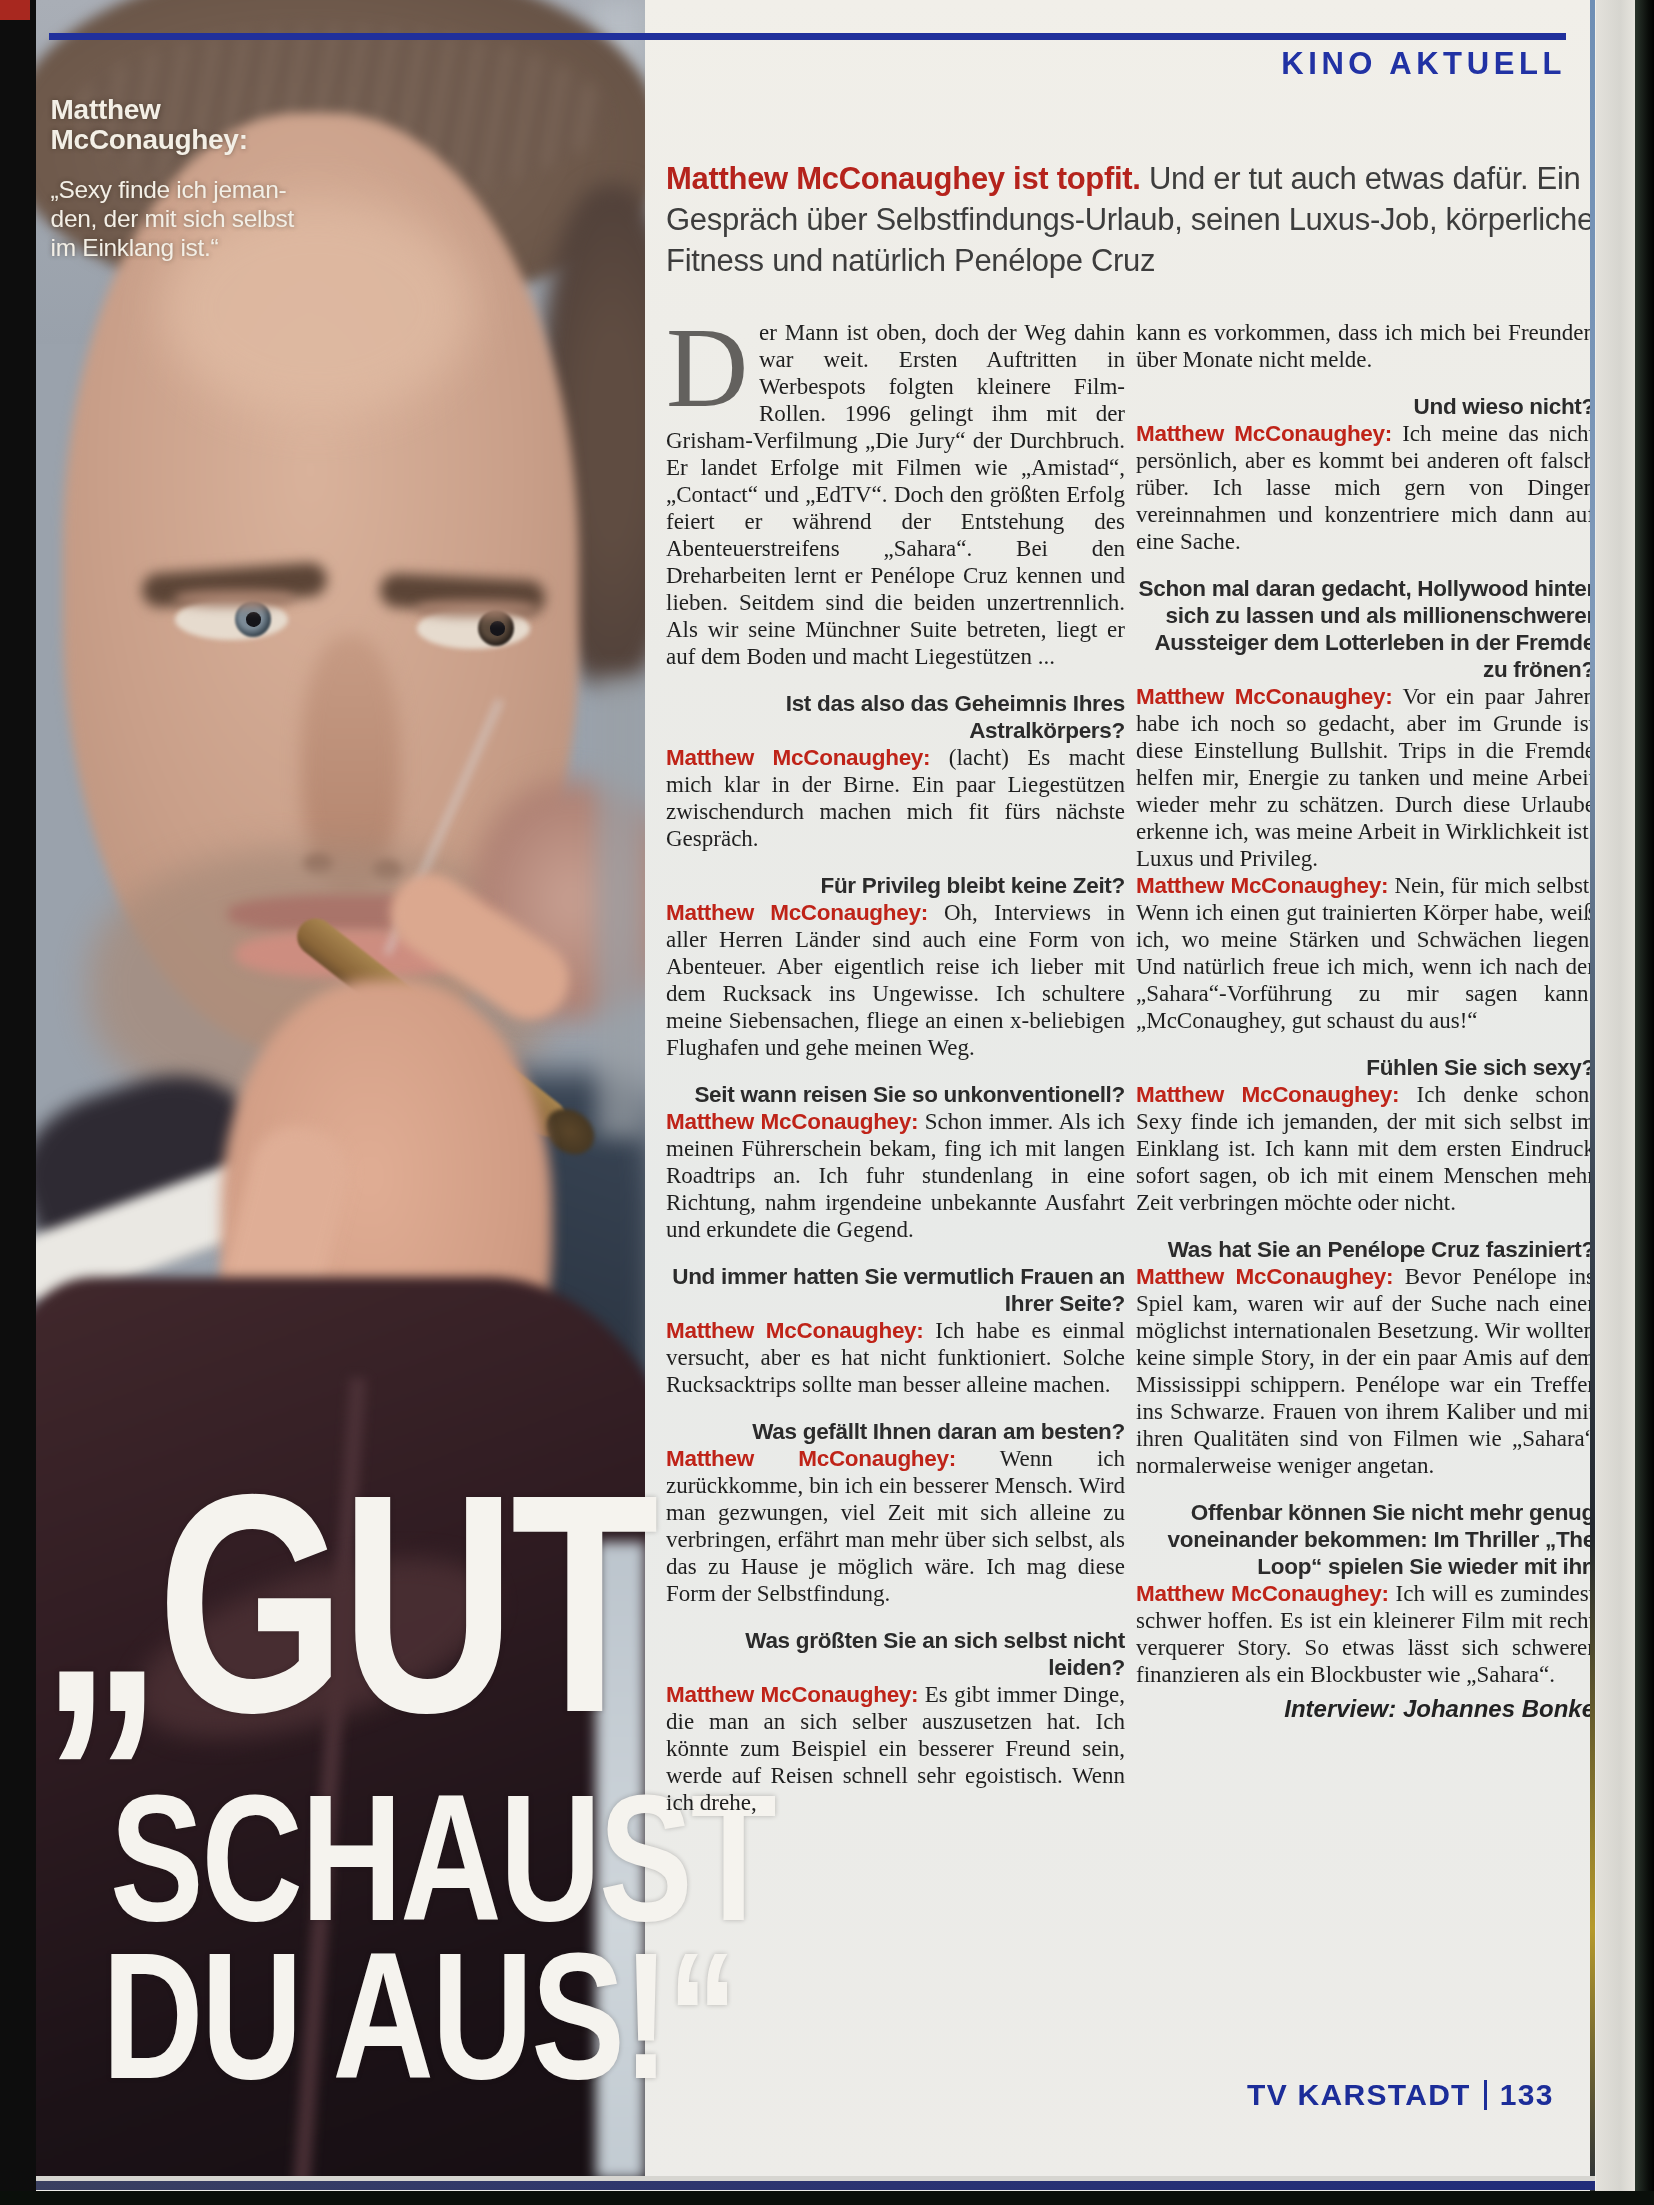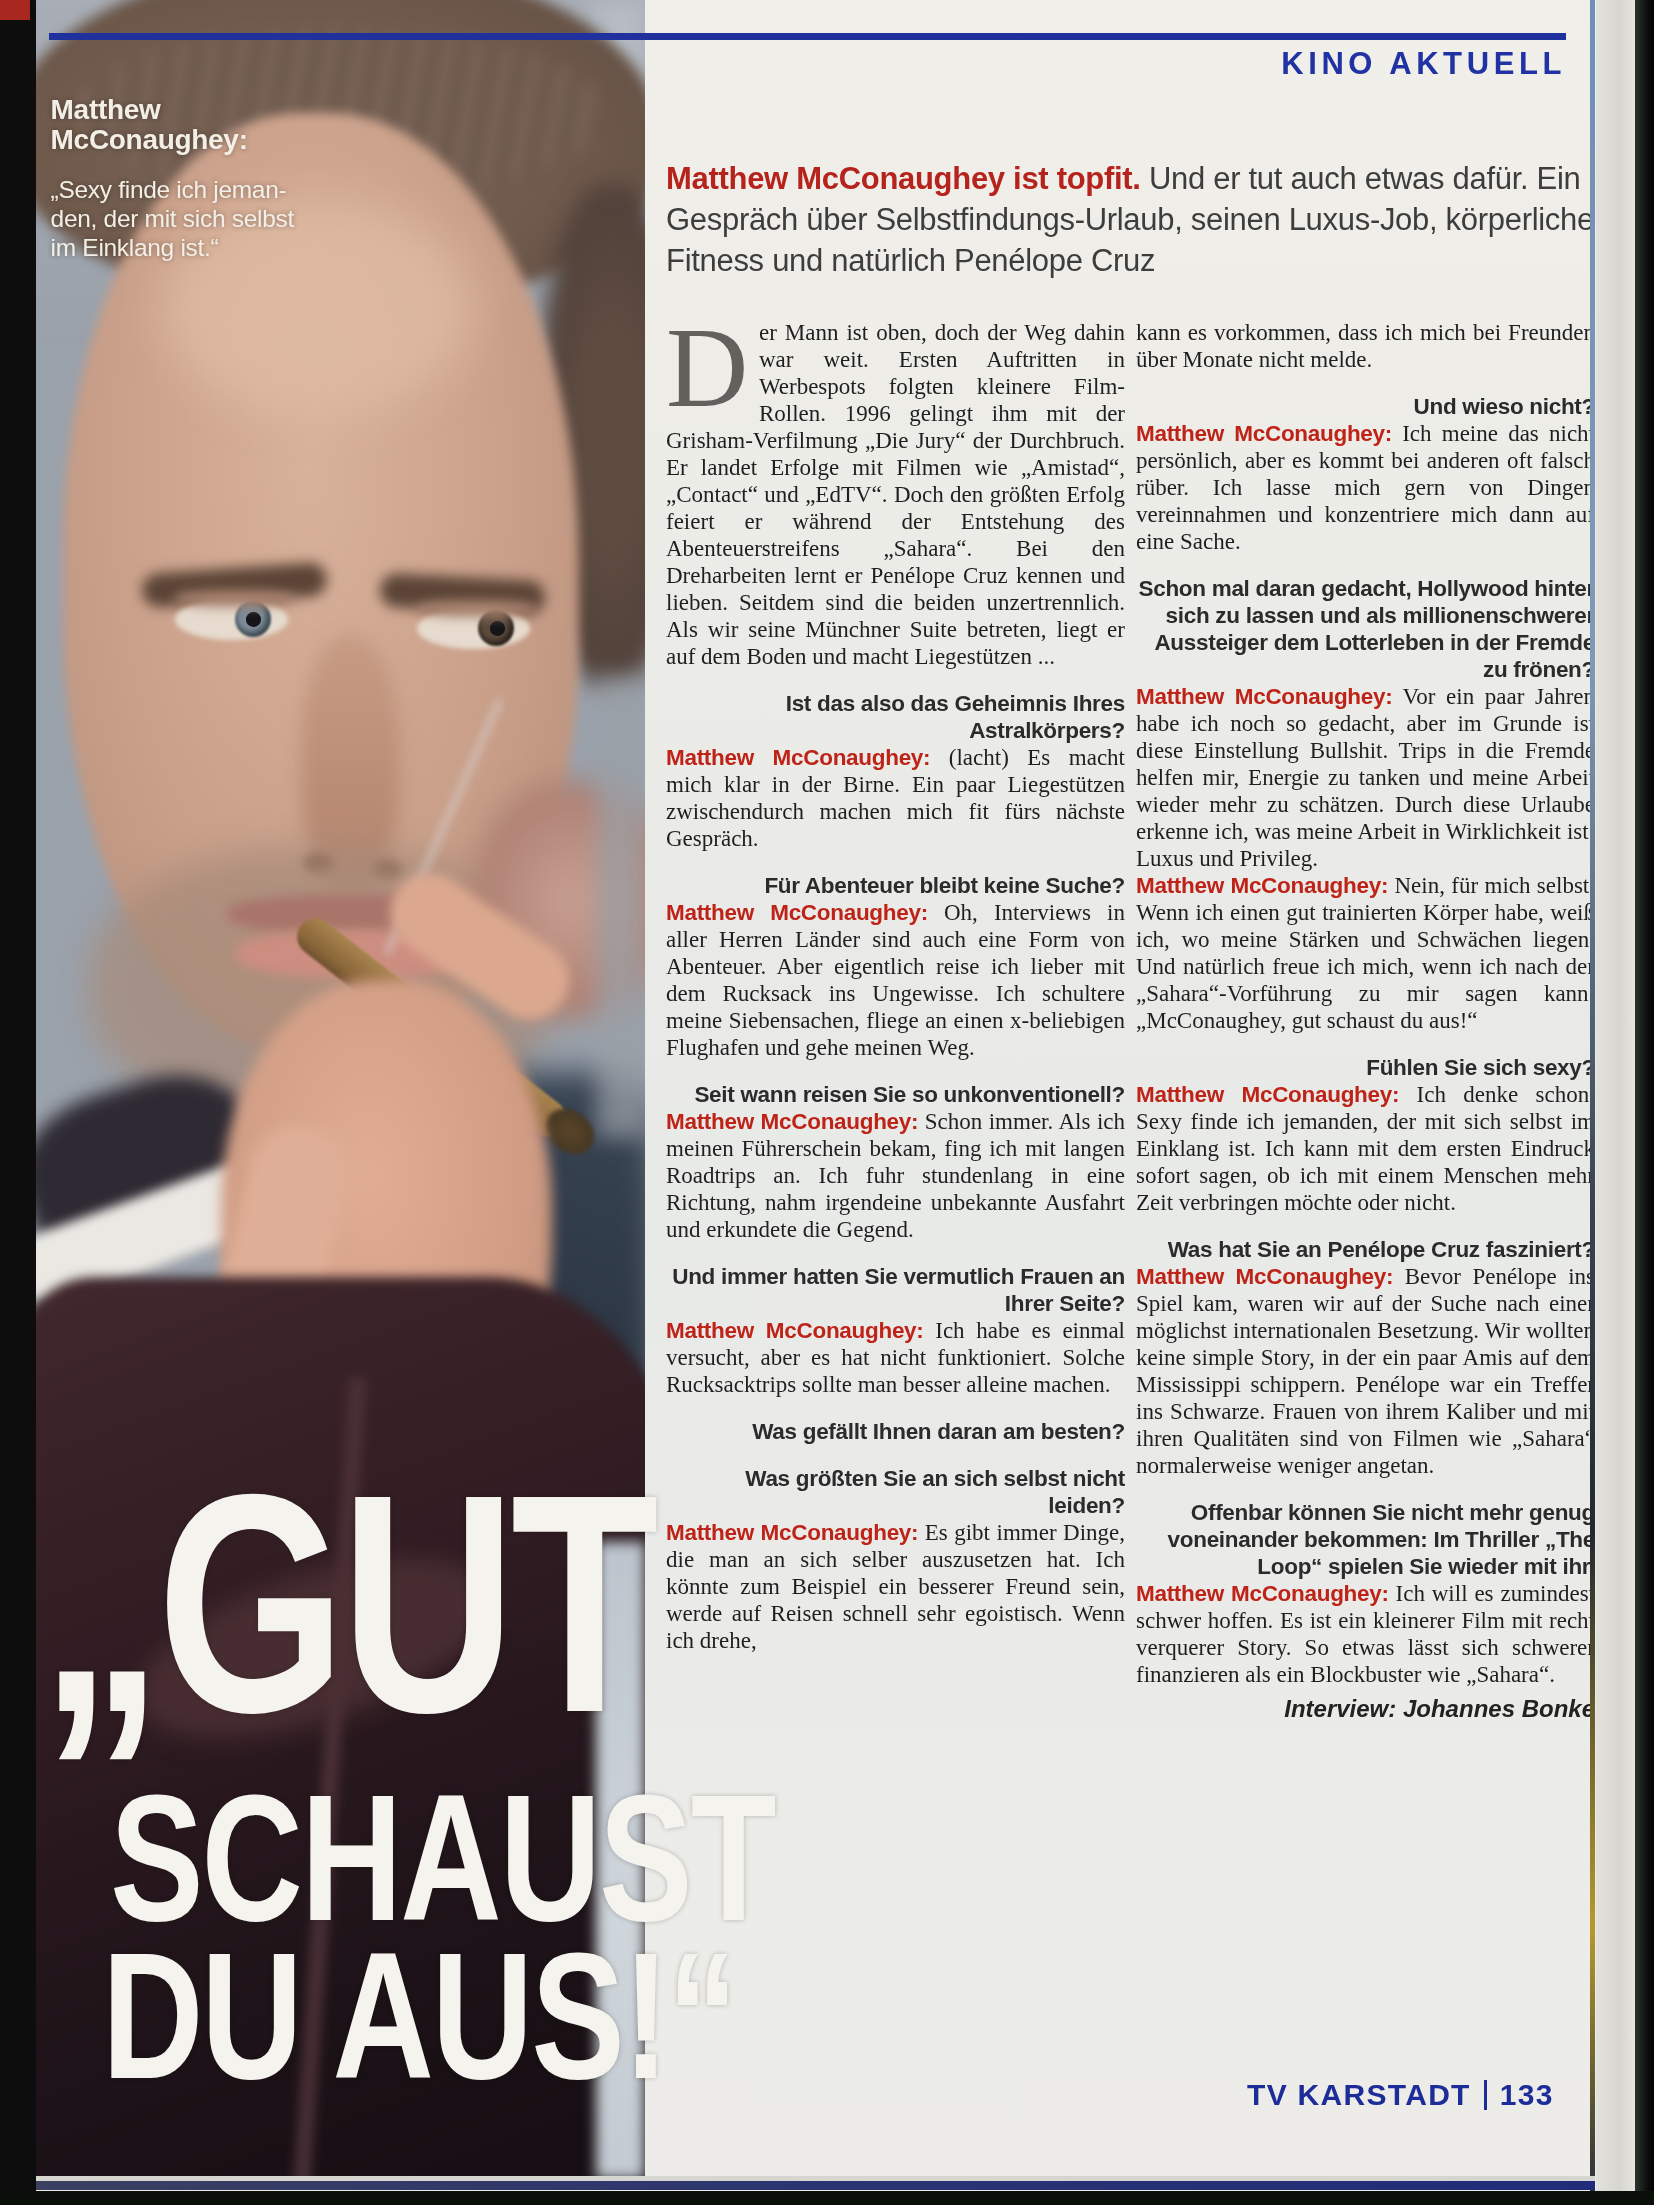--- a/index.html
+++ b/index.html
@@ -201,27 +201,28 @@
     <div class="kicker">KINO AKTUELL</div>
 
     <div class="intro">
       <span class="lead">Matthew McConaughey ist topfit.</span><span> Und er tut auch etwas dafür. Ein Gespräch über Selbstfindungs-Urlaub, seinen Luxus-Job, körperliche Fitness und natürlich Penélope Cruz</span>
     </div>
 
     <div class="col col1" id="col1">
         <p><span class="dropcap">D</span>er Mann ist oben, doch der Weg dahin war weit. Ersten Auftritten in Werbespots folgten kleinere Film-Rollen. 1996 gelingt ihm mit der Grisham-Verfilmung „Die Jury“ der Durchbruch. Er landet Erfolge mit Filmen wie „Amistad“, „Contact“ und „EdTV“. Doch den größten Erfolg feiert er während der Entstehung des Abenteuerstreifens „Sahara“. Bei den Dreharbeiten lernt er Penélope Cruz kennen und lieben. Seitdem sind die beiden unzertrennlich. Als wir seine Münchner Suite betreten, liegt er auf dem Boden und macht Liegestützen ...</p>
         <p class="q">Ist das also das Geheimnis Ihres Astralkörpers?</p>
         <p><span class="spk">Matthew McConaughey:</span> (lacht) Es macht mich klar in der Birne. Ein paar Liegestützen zwischendurch machen mich fit fürs nächste Gespräch.</p>
-        <p class="q">Für Abenteuer bleibt keine Suche?</p>
+        <p class="q">Für Privileg bleibt keine Zeit?</p>
         <p><span class="spk">Matthew McConaughey:</span> Oh, Interviews in aller Herren Länder sind auch eine Form von Abenteuer. Aber eigentlich reise ich lieber mit dem Rucksack ins Ungewisse. Ich schultere meine Siebensachen, fliege an einen x-beliebigen Flughafen und gehe meinen Weg.</p>
         <p class="q">Seit wann reisen Sie so unkonventionell?</p>
         <p><span class="spk">Matthew McConaughey:</span> Schon immer. Als ich meinen Führerschein bekam, fing ich mit langen Roadtrips an. Ich fuhr stundenlang in eine Richtung, nahm irgendeine unbekannte Ausfahrt und erkundete die Gegend.</p>
         <p class="q">Und immer hatten Sie vermutlich Frauen an Ihrer Seite?</p>
         <p><span class="spk">Matthew McConaughey:</span> Ich habe es einmal versucht, aber es hat nicht funktioniert. Solche Rucksacktrips sollte man besser alleine machen.</p>
         <p class="q">Was gefällt Ihnen daran am besten?</p>
+        <p><span class="spk">Matthew McConaughey:</span> Wenn ich zurückkomme, bin ich ein besserer Mensch. Wird man gezwungen, viel Zeit mit sich alleine zu verbringen, erfährt man mehr über sich selbst, als das zu Hause je möglich wäre. Ich mag diese Form der Selbstfindung.</p>
         <p class="q">Was größten Sie an sich selbst nicht leiden?</p>
         <p><span class="spk">Matthew McConaughey:</span> Es gibt immer Dinge, die man an sich selber auszusetzen hat. Ich könnte zum Beispiel ein besserer Freund sein, werde auf Reisen schnell sehr egoistisch. Wenn ich drehe,</p>
       </div>
     <div class="col col2" id="col2">
         <p>kann es vorkommen, dass ich mich bei Freunden über Monate nicht melde.</p>
         <p class="q">Und wieso nicht?</p>
         <p><span class="spk">Matthew McConaughey:</span> Ich meine das nicht persönlich, aber es kommt bei anderen oft falsch rüber. Ich lasse mich gern von Dingen vereinnahmen und konzentriere mich dann auf eine Sache.</p>
         <p class="q">Schon mal daran gedacht, Hollywood hinter sich zu lassen und als millionenschwerer Aussteiger dem Lotterleben in der Fremde zu frönen?</p>
         <p><span class="spk">Matthew McConaughey:</span> Vor ein paar Jahren habe ich noch so gedacht, aber im Grunde ist diese Einstellung Bullshit. Trips in die Fremde helfen mir, Energie zu tanken und meine Arbeit wieder mehr zu schätzen. Durch diese Urlaube erkenne ich, was meine Arbeit in Wirklichkeit ist: Luxus und Privileg.</p>
         <p><span class="spk">Matthew McConaughey:</span> Nein, für mich selbst. Wenn ich einen gut trainierten Körper habe, weiß ich, wo meine Stärken und Schwächen liegen. Und natürlich freue ich mich, wenn ich nach der „Sahara“-Vorführung zu mir sagen kann: „McConaughey, gut schaust du aus!“</p>

